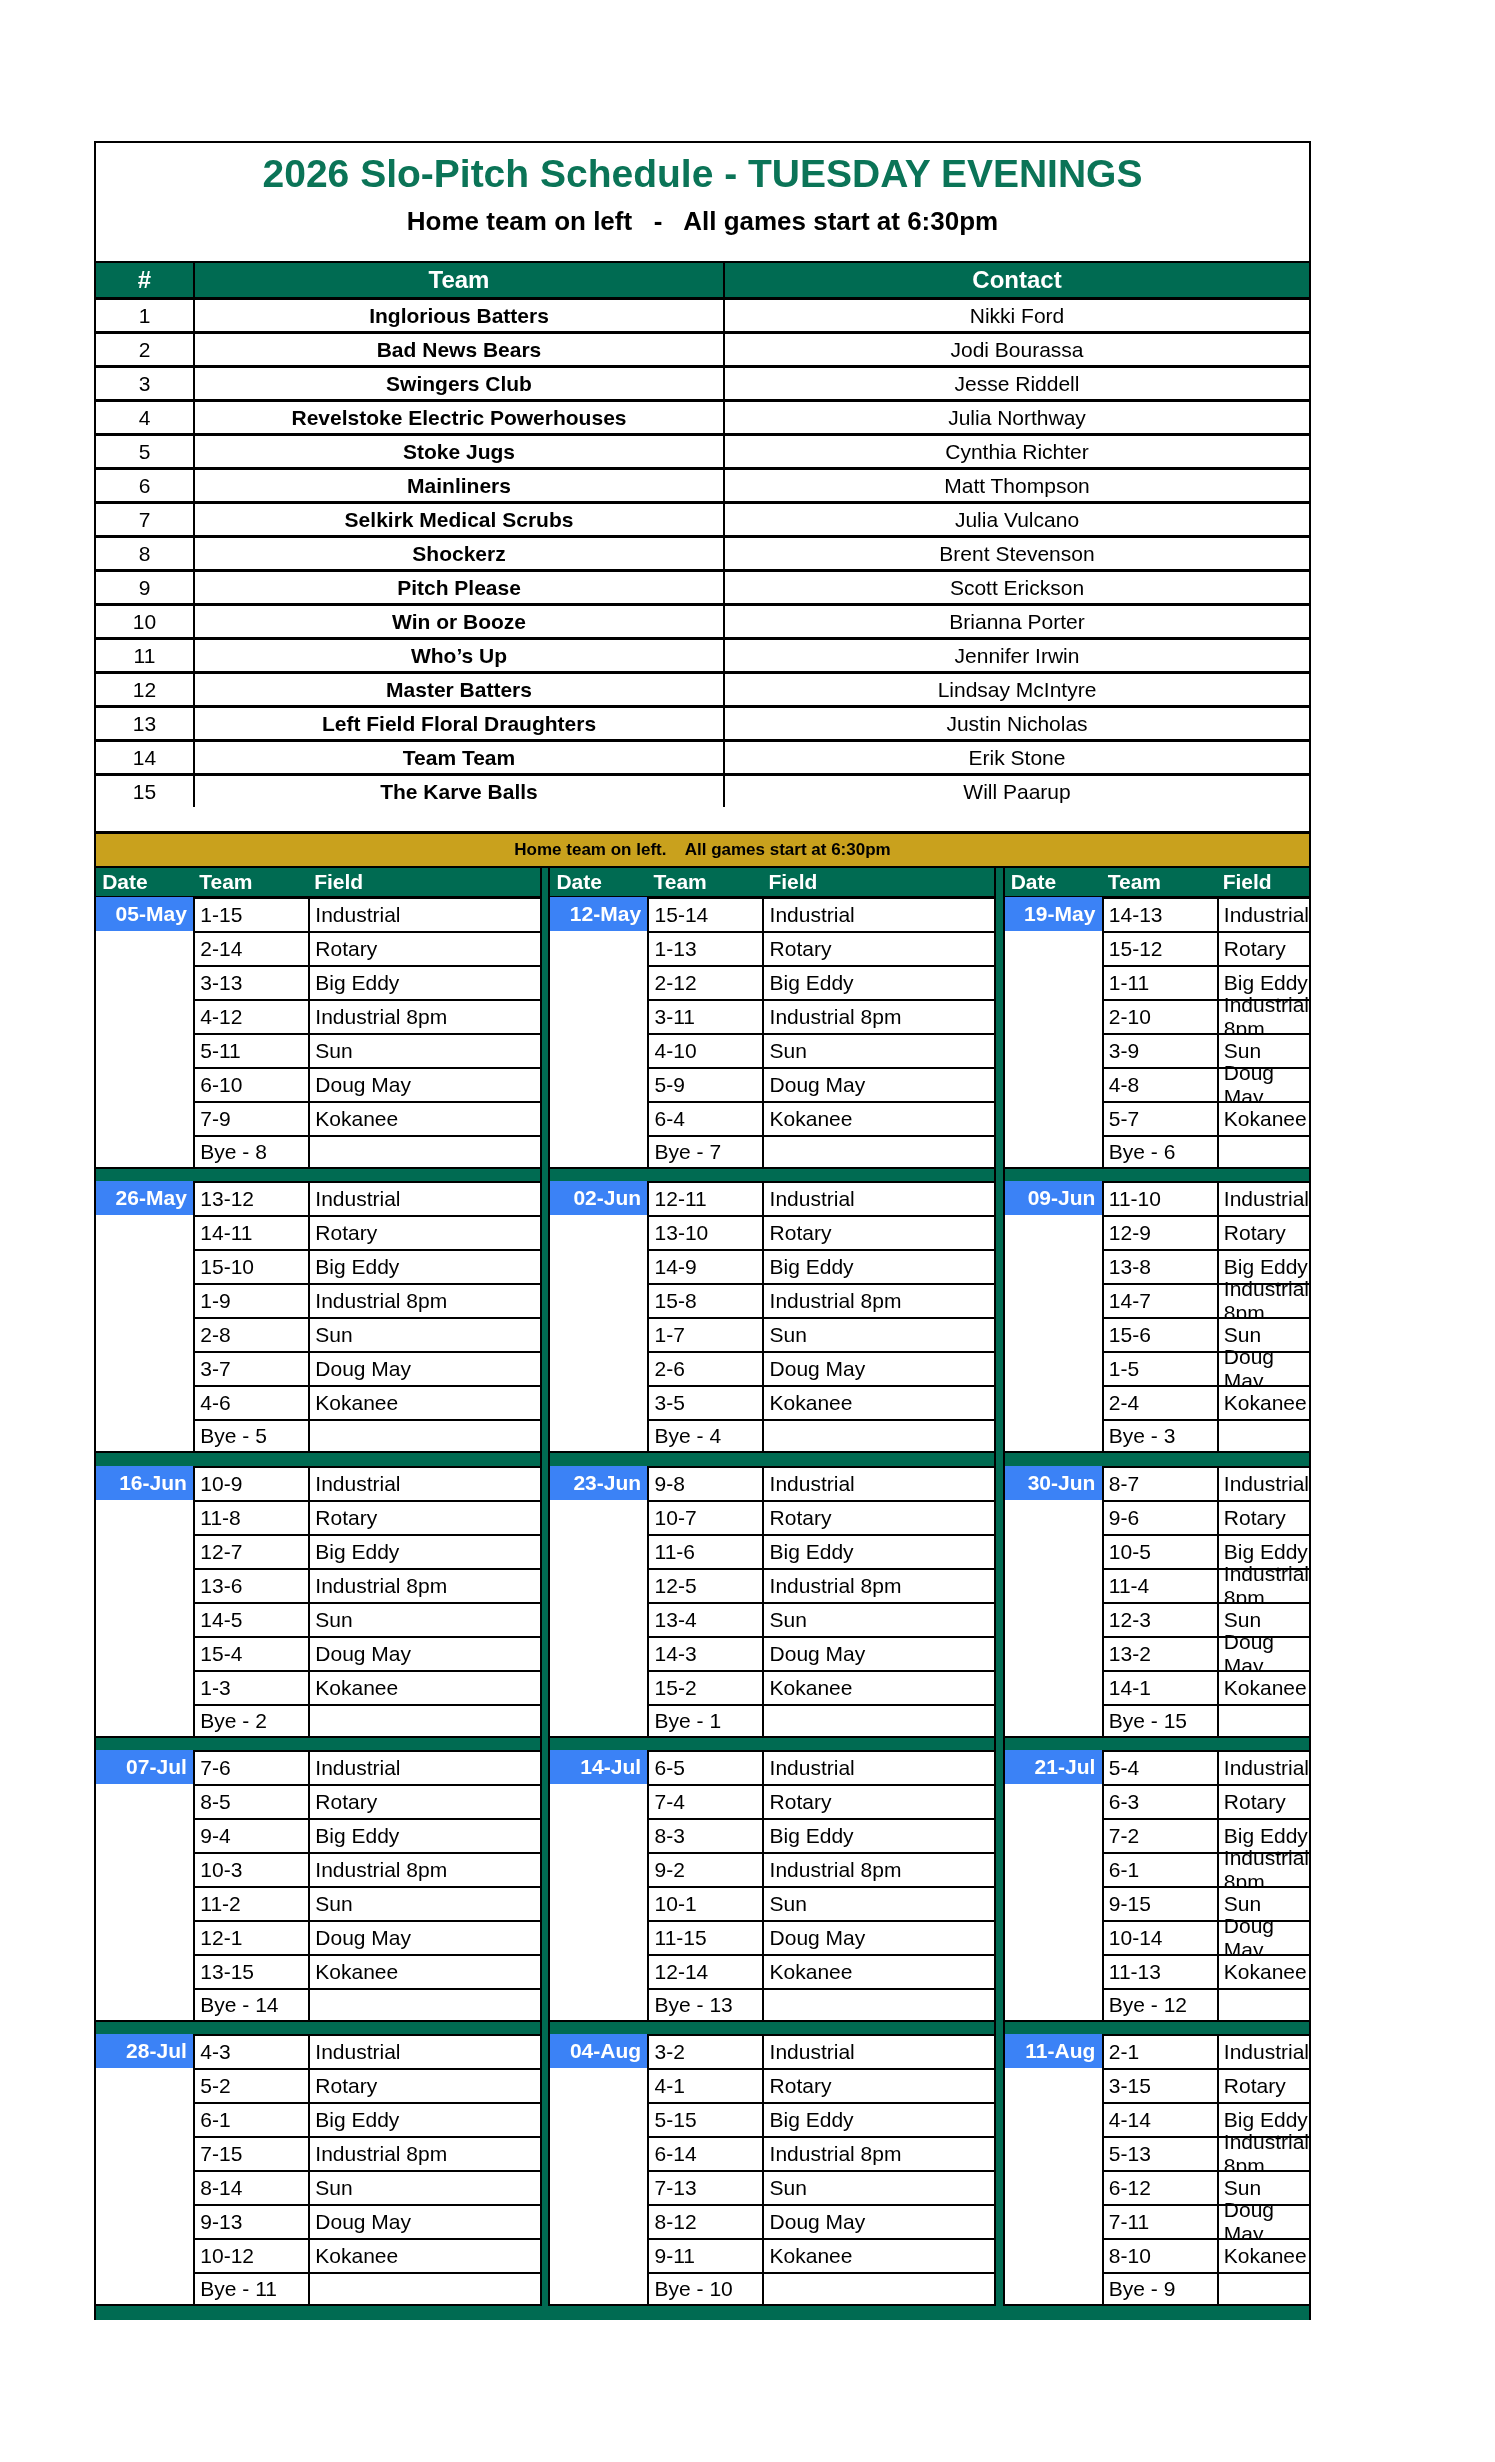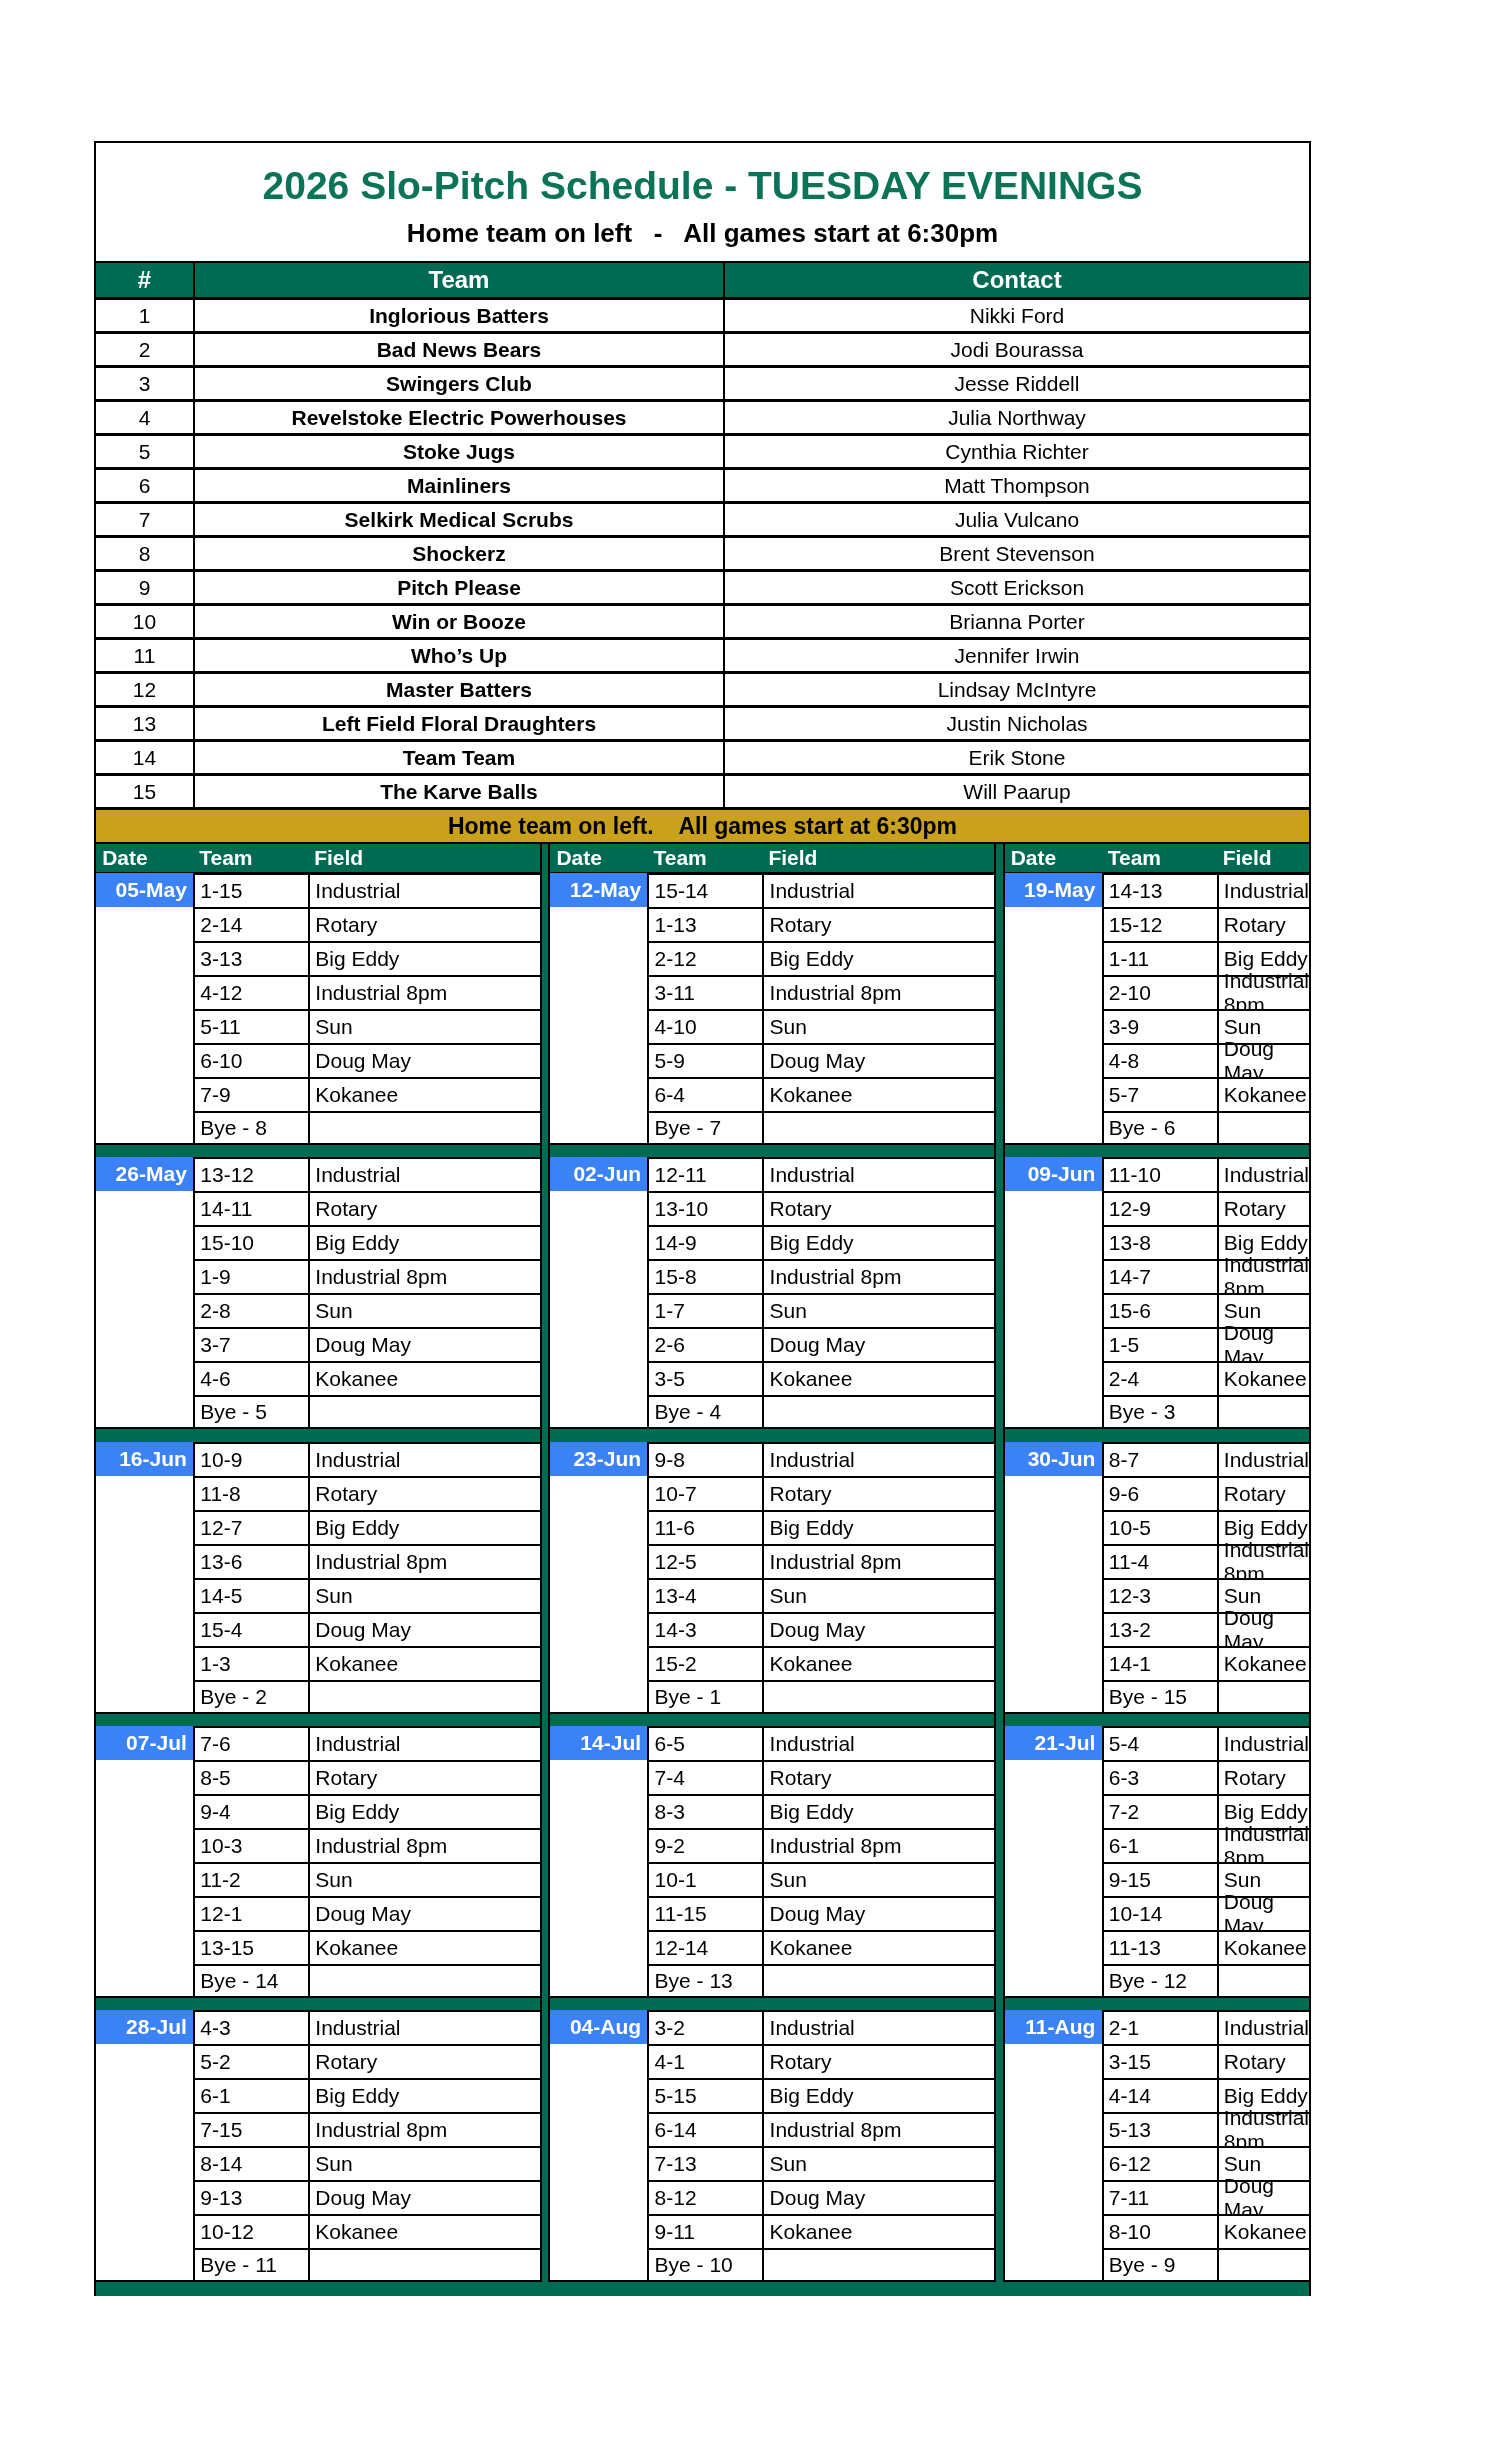--- a/index.html
+++ b/index.html
@@ -9,21 +9,21 @@
     position: relative;
     font-family: "Liberation Sans", sans-serif;
     color: #000;
   }
   .doc {
     position: absolute; left: 94px; top: 141px; width: 1217px;
     border: 2.6px solid #000; border-bottom: 0; background: #fff;
   }
 
   
-  .title-box { height: 118px; text-align: center; padding-top: 22px; }
+  .title-box { height: 118px; text-align: center; padding-top: 10px; }
   .title { color: #0B7457; font-size: 39px; font-weight: bold; line-height: 1.1; }
   .subtitle { margin-top: 10.6px; font-size: 26px; font-weight: bold; white-space: pre; }
 
   
   .rhead {
     display: grid; grid-template-columns: 97px 530px 1fr;
     background: #006B52; color: #fff; font-weight: bold; font-size: 24px;
     height: 36px; border-top: 2.6px solid #000;
   }
   .rhead > div { display: flex; align-items: center; justify-content: center; }
@@ -34,21 +34,21 @@
   }
   .rrow > div { display: flex; align-items: center; justify-content: center; background: #fff; }
   .rrow > div + div { border-left: 2.6px solid #000; }
   .rc-team { font-weight: bold; }
 
   
   .banner {
     height: 37px; background: #C9A11D;
     border-top: 3.5px solid #000; border-bottom: 2.6px solid #000;
     display: flex; align-items: center; justify-content: center;
-    font-weight: bold; font-size: 23px; white-space: pre;
+    font-weight: bold; font-size: 17px; white-space: pre; margin-top: 24px;
   }
 
   
   .sched { display: flex; align-items: stretch; }
   .group { width: 465px; }
   .group:last-child { width: auto; flex: 1; }
   .gutter { width: 10.6px; background: #006B52; border-left: 2.6px solid #000; border-right: 2.6px solid #000; }
 
   .ghead {
     display: grid; grid-template-columns: 97px 115px 1fr;

